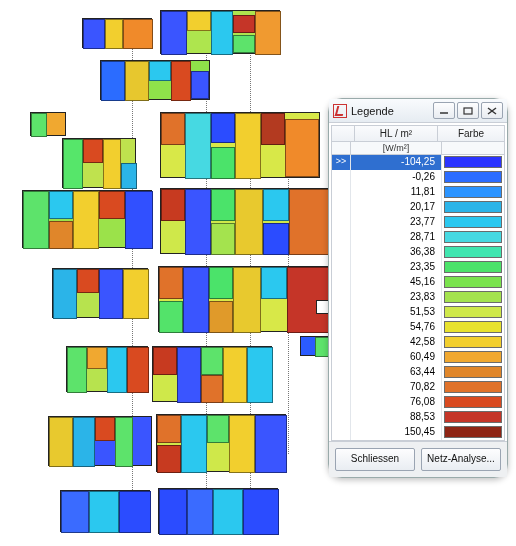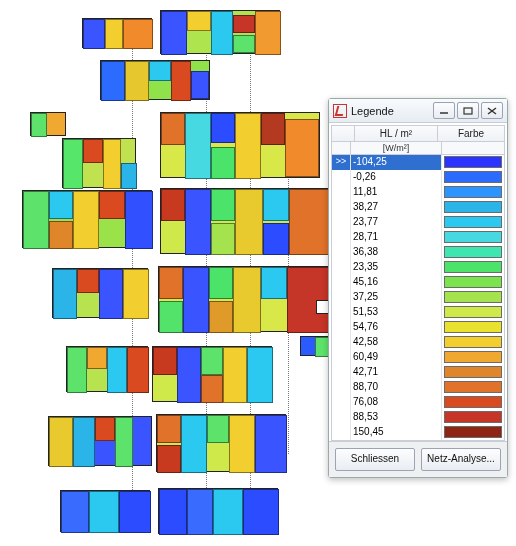--- a/index.html
+++ b/index.html
@@ -3,42 +3,42 @@
 <meta charset="utf-8">
 <style>
   html,body{margin:0;padding:0;width:516px;height:546px;font-family:Tahoma,Arial,sans-serif;font-size:11px;background:#fff;overflow:hidden}
   .stage{position:relative;width:516px;height:546px}
   
   .blk{position:absolute;border:1px solid #222;box-sizing:border-box}
   .seg{position:absolute;box-sizing:border-box;border:1px solid rgba(0,0,0,.45)}
   
   .vline{position:absolute;width:0;border-left:1px dotted #777}
   
-  .legend{position:absolute;left:328px;top:98px;width:178px;border:1px solid #9aa;background:#eef0f2;box-shadow:0 2px 6px rgba(0,0,0,.25);border-radius:3px}
+  .legend{position:absolute;left:328px;top:98px;width:178px;border:1px solid #9aa;background:#eef0f2;box-shadow:0 2px 6px rgba(0,0,0,.25);border-radius:14px}
   .titlebar{display:flex;align-items:center;gap:4px;padding:3px 4px;background:linear-gradient(#f9fbfd,#e6ecf2);border-bottom:1px solid #c9ced6}
   .titlebar .ico{width:12px;height:12px;display:inline-block;border:1px solid #c33;position:relative}
   .titlebar .ico::before{content:"";position:absolute;left:2px;top:1px;width:6px;height:8px;border-left:2px solid #c33;border-bottom:2px solid #c33;transform:skewX(-15deg)}
   .titlebar .ttl{flex:1;font-size:11px;color:#111}
   .winbtns{display:flex;gap:2px}
   .winbtn{width:20px;height:15px;border:1px solid #9aa4b2;border-radius:2px;background:linear-gradient(#fdfdfe,#e8ecf1);display:flex;align-items:center;justify-content:center;cursor:default}
   .winbtn svg{display:block}
   .gridwrap{padding:2px 2px 0 2px;background:#fff}
   .ghead{display:flex;font-size:10px;color:#222;border:1px solid #c9ced6}
   .ghead div{padding:2px 2px;border-right:1px solid #c9ced6;background:linear-gradient(#fafbfd,#eef1f5);text-align:center}
   .gh-mark{width:18px}
   .gh-val{flex:1}
   .gh-col{width:62px;border-right:none!important}
   .gsub{display:flex;font-size:9px;color:#333;border-left:1px solid #c9ced6;border-right:1px solid #c9ced6;border-bottom:1px solid #c9ced6;background:#f7f9fb}
   .gsub .gh-mark{width:18px;border-right:1px solid #c9ced6}
   .gsub .gh-val{flex:1;text-align:center;padding:1px 0}
   .gsub .gh-col{width:62px;border-left:1px solid #c9ced6}
   .rows{border-left:1px solid #c9ced6;border-right:1px solid #c9ced6;border-bottom:1px solid #c9ced6}
   .row{display:flex;align-items:stretch;height:15px;font-size:10px}
   .row .mark{width:18px;border-right:1px solid #e2e6eb;text-align:center;color:#333;font-size:9px;padding-top:1px}
-  .row .val{flex:1;padding:1px 6px 0 2px;border-right:1px solid #e2e6eb}
+  .row .val{flex:1;text-align:right;padding:1px 6px 0 2px;border-right:1px solid #e2e6eb}
   .row .col{width:62px}
   .row .sw{margin:1px 2px;height:12px;border:1px solid #6b6b6b;box-sizing:border-box}
   .row.sel .val{background:#2f6fd0;color:#fff}
   .row.sel .mark{background:#2f6fd0;color:#fff}
   .btnbar{display:flex;gap:6px;padding:6px;border-top:1px solid #c9ced6;background:#eef0f2}
   .btn{flex:1;height:21px;border:1px solid #9aa4b2;border-radius:2px;background:linear-gradient(#fdfdfe,#e9edf2);font-size:10px;line-height:19px;text-align:center;color:#111;cursor:default}
 </style>
 </head>
 <body>
 <div class="stage">
@@ -221,21 +221,21 @@
           </div>
           <div class="row">
             <div class="mark"></div>
             <div class="val">11,81</div>
             <div class="col">
               <div class="sw" style="background:#2b94ff"></div>
             </div>
           </div>
           <div class="row">
             <div class="mark"></div>
-            <div class="val">38,27</div>
+            <div class="val">20,17</div>
             <div class="col">
               <div class="sw" style="background:#2bb4e8"></div>
             </div>
           </div>
           <div class="row">
             <div class="mark"></div>
             <div class="val">23,77</div>
             <div class="col">
               <div class="sw" style="background:#2bc8ef"></div>
             </div>
@@ -263,21 +263,21 @@
           </div>
           <div class="row">
             <div class="mark"></div>
             <div class="val">45,16</div>
             <div class="col">
               <div class="sw" style="background:#7ae34e"></div>
             </div>
           </div>
           <div class="row">
             <div class="mark"></div>
-            <div class="val">37,25</div>
+            <div class="val">23,83</div>
             <div class="col">
               <div class="sw" style="background:#a4e34e"></div>
             </div>
           </div>
           <div class="row">
             <div class="mark"></div>
             <div class="val">51,53</div>
             <div class="col">
               <div class="sw" style="background:#cfe84a"></div>
             </div>
@@ -298,28 +298,28 @@
           </div>
           <div class="row">
             <div class="mark"></div>
             <div class="val">60,49</div>
             <div class="col">
               <div class="sw" style="background:#f0a830"></div>
             </div>
           </div>
           <div class="row">
             <div class="mark"></div>
-            <div class="val">42,71</div>
+            <div class="val">63,44</div>
             <div class="col">
               <div class="sw" style="background:#e0862a"></div>
             </div>
           </div>
           <div class="row">
             <div class="mark"></div>
-            <div class="val">88,70</div>
+            <div class="val">70,82</div>
             <div class="col">
               <div class="sw" style="background:#e0722a"></div>
             </div>
           </div>
           <div class="row">
             <div class="mark"></div>
             <div class="val">76,08</div>
             <div class="col">
               <div class="sw" style="background:#d94a20"></div>
             </div>

